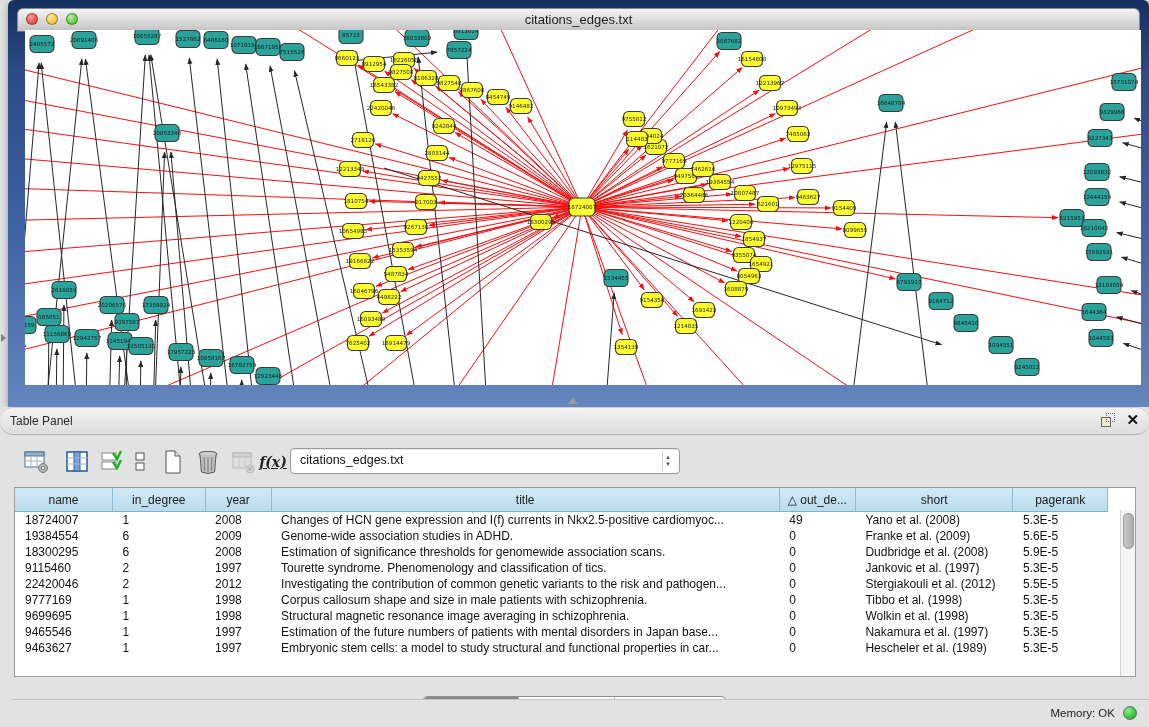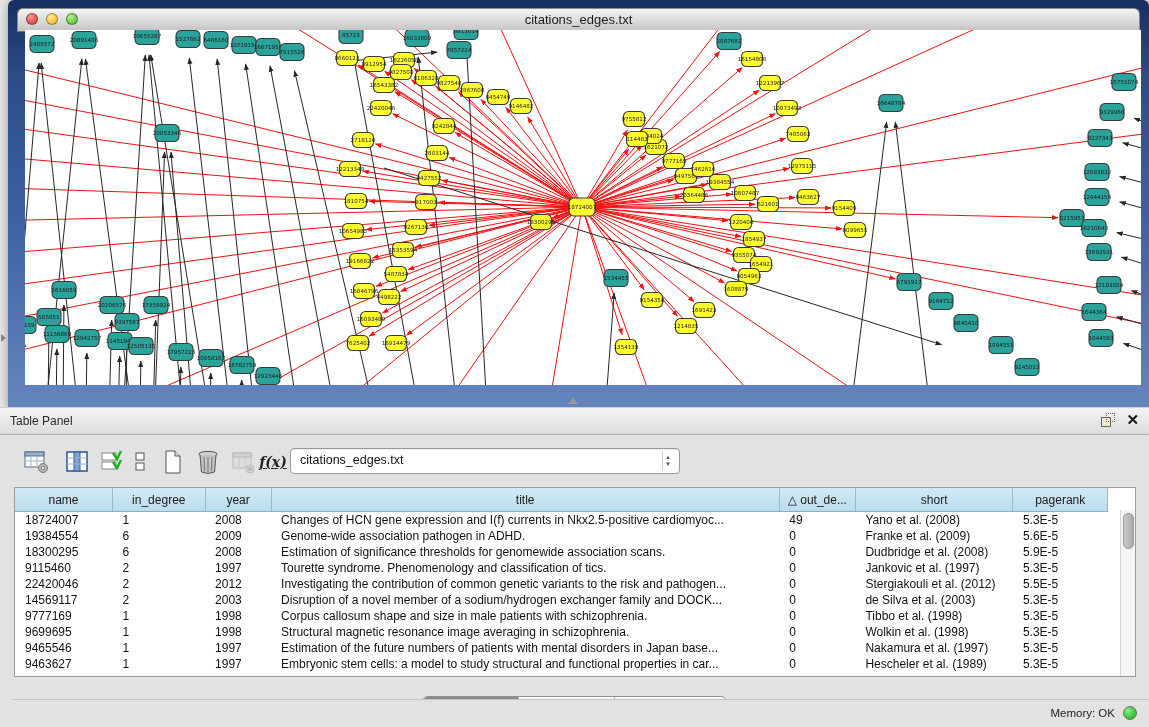--- a/index.html
+++ b/index.html
@@ -24,21 +24,21 @@
 
   
   .strip-glyph{position:absolute;left:1px;top:334px;width:0;height:0;
     border-left:5px solid #8a8a8a;border-top:4px solid transparent;border-bottom:4px solid transparent;}
   .grip{position:absolute;left:568px;top:398px;width:0;height:0;z-index:5;
     border-bottom:6px solid #9a9a9a;border-left:5px solid transparent;border-right:5px solid transparent;}
 
   
   .panel{position:absolute;left:0;top:407px;width:1149px;height:320px;background:#e2e2e2;}
   .panel-header{position:relative;height:26px;background:linear-gradient(180deg,#f3f3f3,#dddddd);
-    border-bottom:1px solid #b0b0b0;border-top:1px solid #cfcfcf;}
+    border-bottom:1px solid #b0b0b0;border-top:1px solid #cfcfcf;border-radius:13px;}
   .panel-title{position:absolute;left:10px;top:6px;font-size:12px;color:#2a2a2a;}
   .ph-icons{position:absolute;right:10px;top:4px;display:flex;gap:12px;align-items:center;}
   .float-ico{width:13px;height:13px;position:relative;}
   .float-ico .sq1{position:absolute;left:0;top:4px;width:8px;height:8px;border:1px solid #666;background:#efe9d2;}
   .float-ico .sq2{position:absolute;left:5px;top:0;width:7px;height:7px;border:1px dotted #666;}
   .close-x{font-size:15px;font-weight:bold;color:#111;line-height:15px;cursor:default;}
 
   .toolbar{position:relative;height:54px;}
   .tb-btn{position:absolute;top:12px;width:30px;height:30px;display:flex;align-items:center;justify-content:center;}
   .fx-label{font-family:"DejaVu Serif",serif;font-style:italic;font-size:14px;font-weight:bold;color:#222;text-decoration:underline;}
@@ -773,21 +773,21 @@
               <td>2008</td>
               <td>Changes of HCN gene expression and I(f) currents in Nkx2.5-positive cardiomyoc...</td>
               <td>49</td>
               <td class="c-short">Yano et al. (2008)</td>
               <td>5.3E-5</td>
             </tr>
             <tr>
               <td>19384554</td>
               <td>6</td>
               <td>2009</td>
-              <td>Genome-wide association pathogen in ADHD.</td>
+              <td>Genome-wide association studies in ADHD.</td>
               <td>0</td>
               <td class="c-short">Franke et al. (2009)</td>
               <td>5.6E-5</td>
             </tr>
             <tr>
               <td>18300295</td>
               <td>6</td>
               <td>2008</td>
               <td>Estimation of significance thresholds for genomewide association scans.</td>
               <td>0</td>
@@ -806,29 +806,20 @@
             <tr>
               <td>22420046</td>
               <td>2</td>
               <td>2012</td>
               <td>Investigating the contribution of common genetic variants to the risk and pathogen...</td>
               <td>0</td>
               <td class="c-short">Stergiakouli et al. (2012)</td>
               <td>5.5E-5</td>
             </tr>
             <tr>
-              <td>14569117</td>
-              <td>2</td>
-              <td>2003</td>
-              <td>Disruption of a novel member of a sodium/hydrogen exchanger family and DOCK...</td>
-              <td>0</td>
-              <td class="c-short">de Silva et al. (2003)</td>
-              <td>5.3E-5</td>
-            </tr>
-            <tr>
               <td>9777169</td>
               <td>1</td>
               <td>1998</td>
               <td>Corpus callosum shape and size in male patients with schizophrenia.</td>
               <td>0</td>
               <td class="c-short">Tibbo et al. (1998)</td>
               <td>5.3E-5</td>
             </tr>
             <tr>
               <td>9699695</td>

